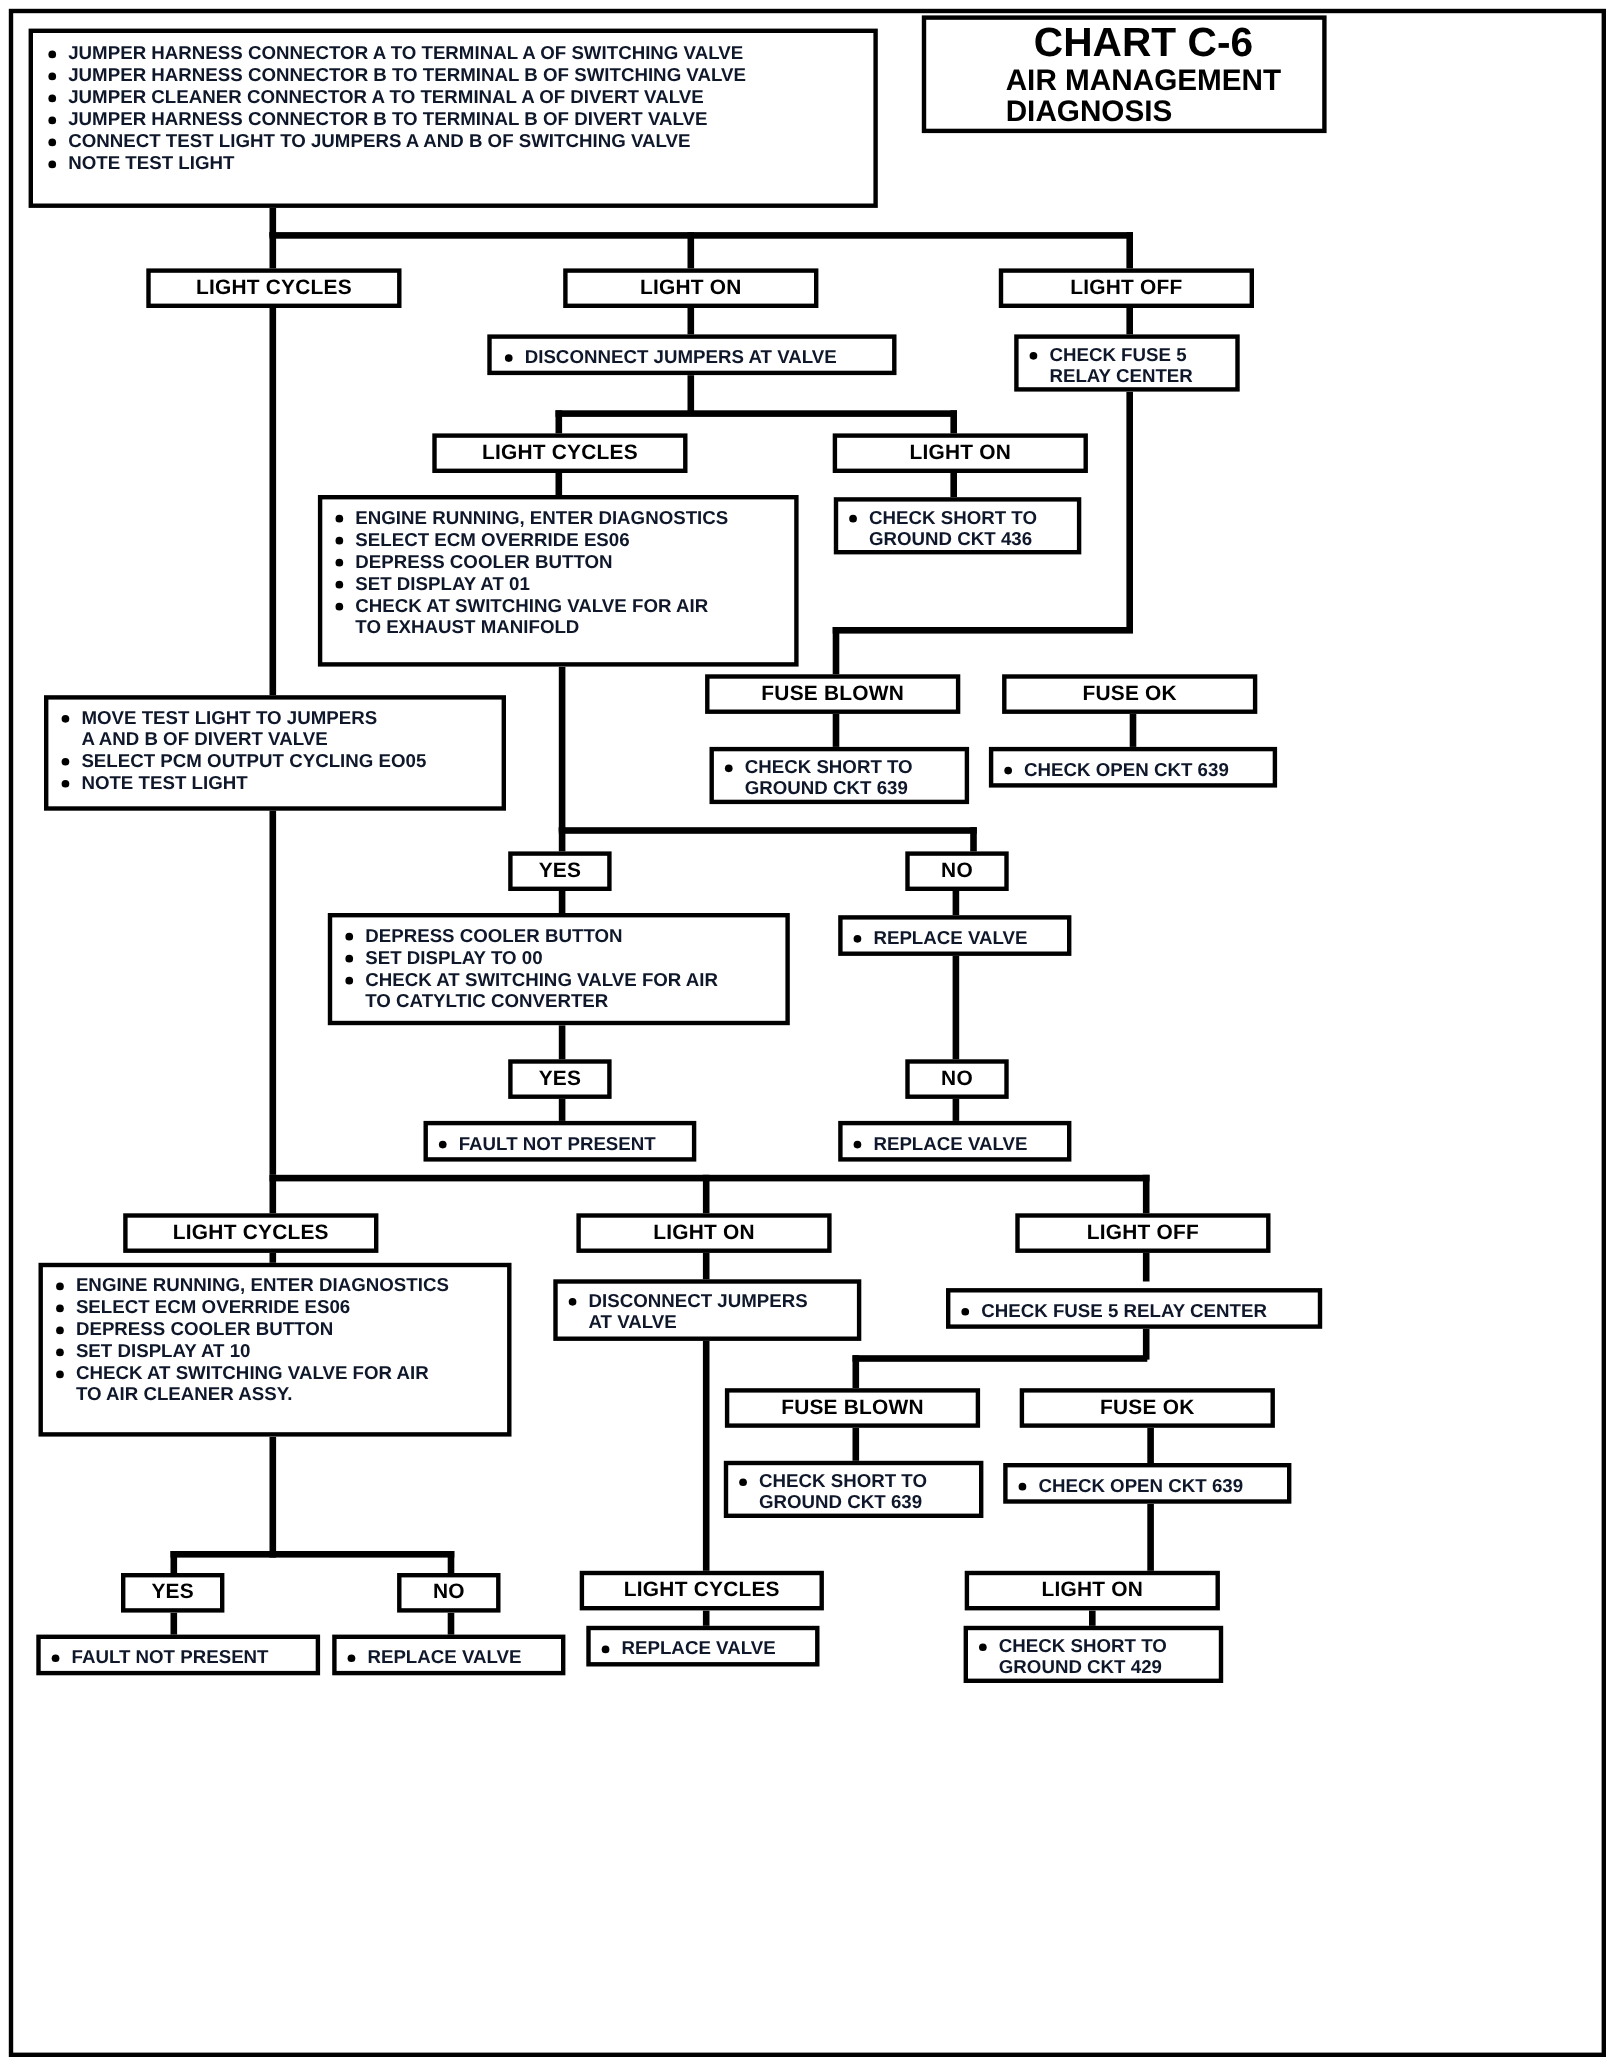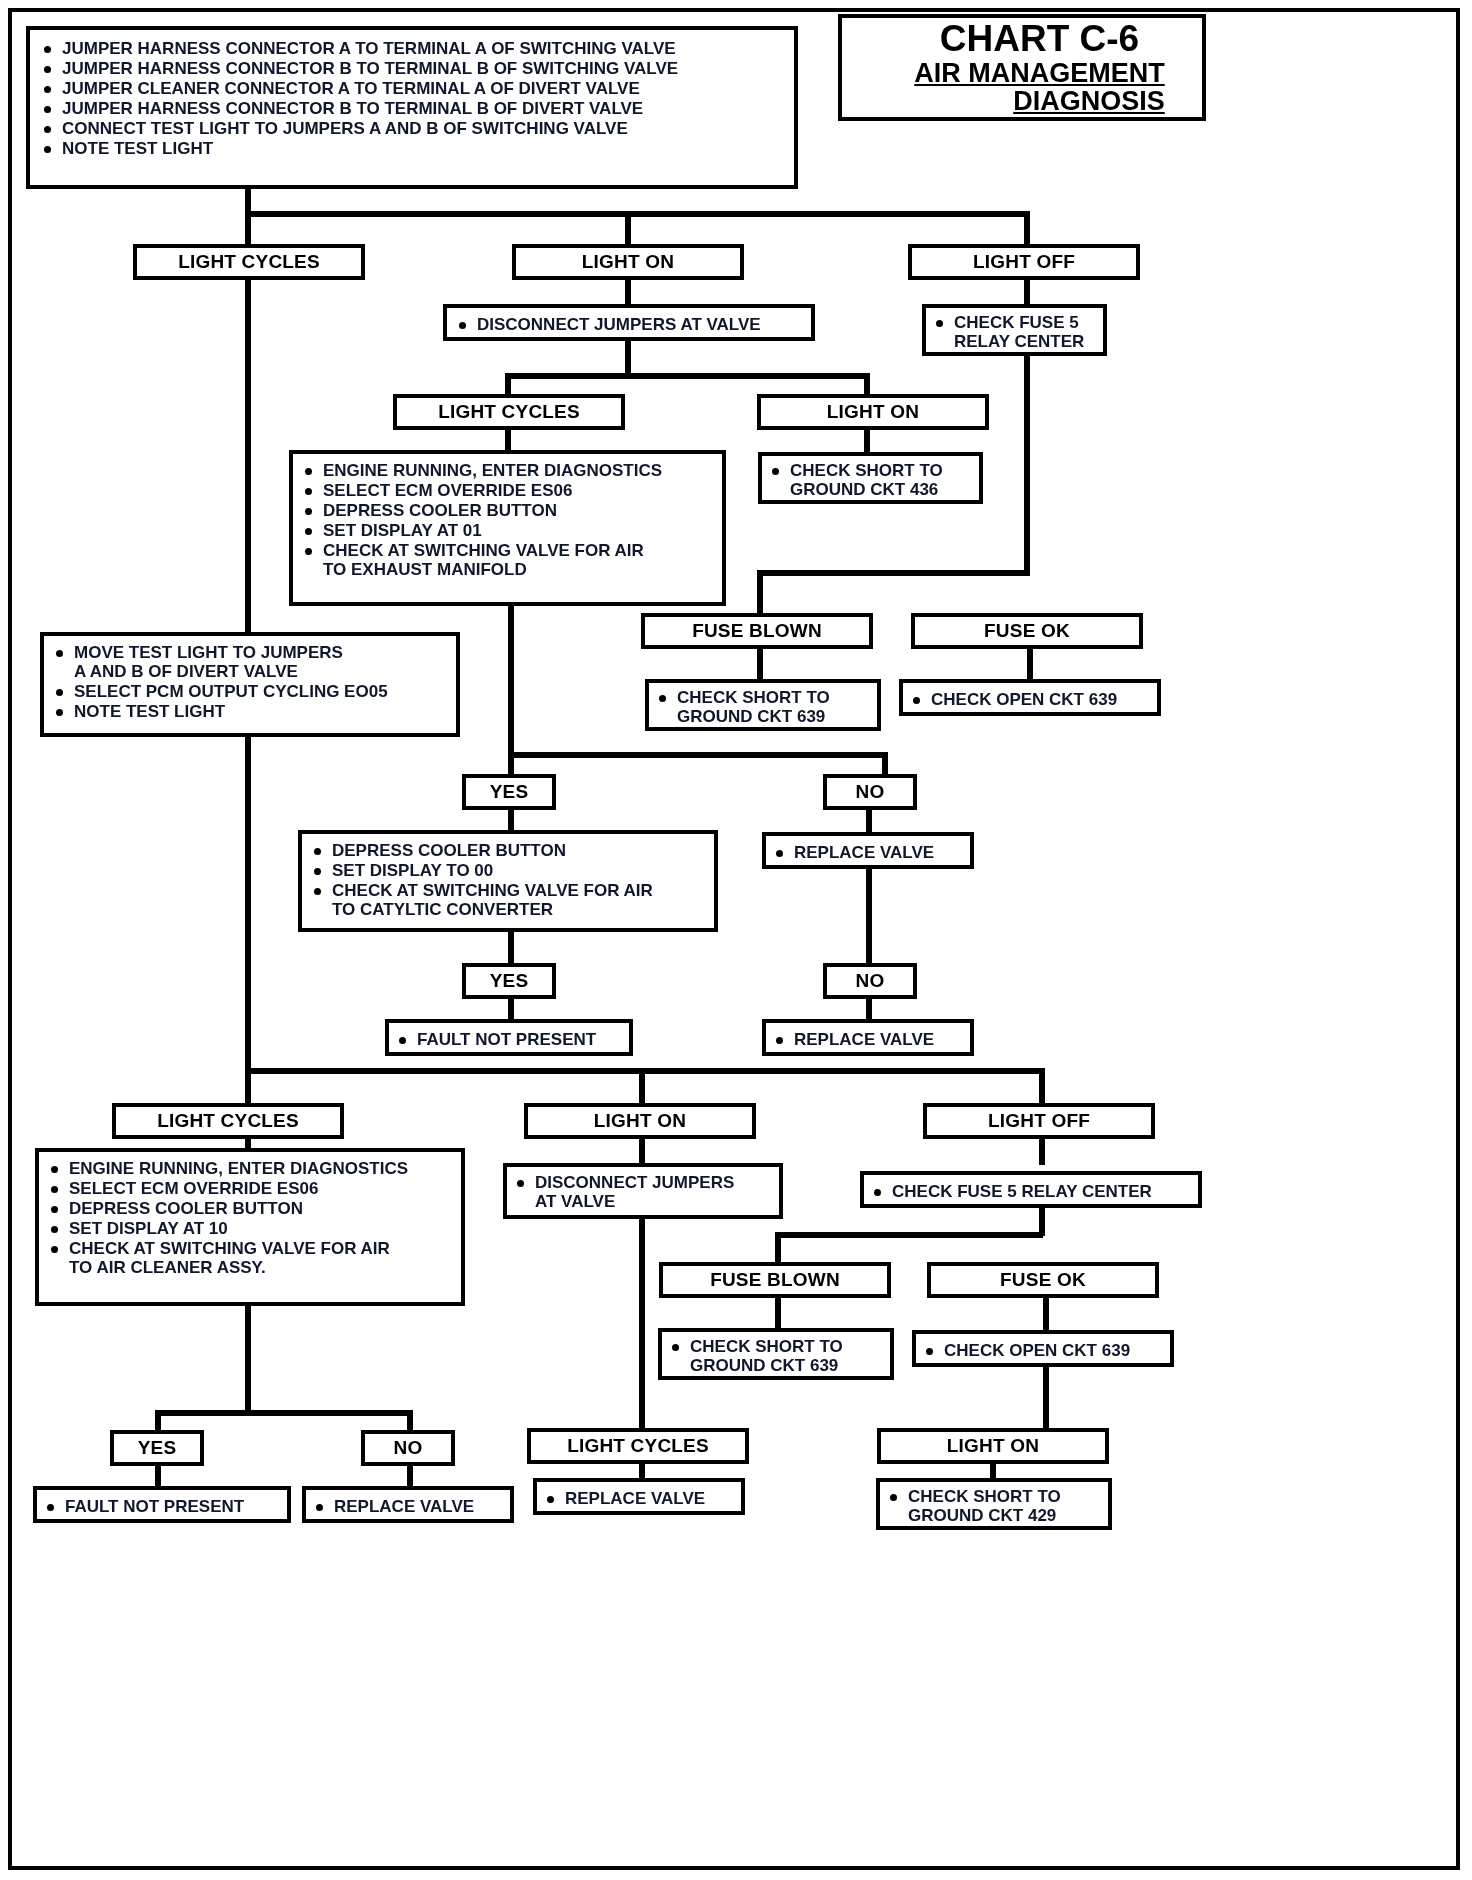--- a/index.html
+++ b/index.html
@@ -13,21 +13,21 @@
   .bullets ul{list-style:none;margin:0;padding:0;}
   .bullets li{position:relative;padding-left:20px;font-weight:bold;color:#0f172a;line-height:1.12;margin-bottom:1px;}
   .bullets li:before{content:"";position:absolute;left:2px;top:0.42em;width:7px;height:7px;border-radius:50%;background:#000;}
   .bullets li .cont{display:block;padding-left:0;}
   .ln{position:absolute;background:#000;z-index:1;}
   .hln{height:6px;}
   .vln{width:6px;}
   #title{position:absolute;left:838px;top:14px;width:368px;height:107px;border:4px solid #000;box-sizing:border-box;background:#fff;
          display:flex;flex-direction:column;align-items:center;justify-content:center;z-index:7;padding-left:35px;}
   #title .t1{font-size:37px;font-weight:bold;letter-spacing:0px;line-height:1;}
-  #title .t2{font-size:27px;font-weight:bold;line-height:1.03;margin-top:3px;text-align:right;text-decoration:underline;}
+  #title .t2{font-size:27px;font-weight:bold;line-height:1.03;margin-top:3px;text-align:left;}
 </style>
 </head>
 <body>
 
 <div id="page">
   <div id="frame"></div>
 
   <div id="title">
     <div class="t1">CHART C-6</div>
     <div class="t2">
@@ -66,21 +66,21 @@
   <div class="ln vln" style="left:245px;top:280px;height:490px;"></div>
 
   <div class="ln vln" style="left:625px;top:280px;height:26px;"></div>
   <div class="box bullets" style="left:443px;top:304px;width:372px;height:37px;font-size:17px;padding:7px 8px 7px 10px;">
     <ul>
         <li>DISCONNECT JUMPERS AT VALVE</li>
       </ul>
   </div>
 
   <div class="ln vln" style="left:1024px;top:280px;height:26px;"></div>
-  <div class="box bullets" style="left:922px;top:304px;width:185px;height:52px;font-size:17px;padding:5px 2px 5px 8px;">
+  <div class="box bullets" style="left:922px;top:304px;width:205px;height:52px;font-size:17px;padding:5px 2px 5px 8px;">
     <ul>
         <li>
       <span>CHECK FUSE 5</span>
       <span class="cont">RELAY CENTER</span>
     </li>
       </ul>
   </div>
 
   <div class="ln vln" style="left:625px;top:341px;height:36px;"></div>
   <div class="ln hln" style="left:505px;top:373px;width:365px;"></div>

